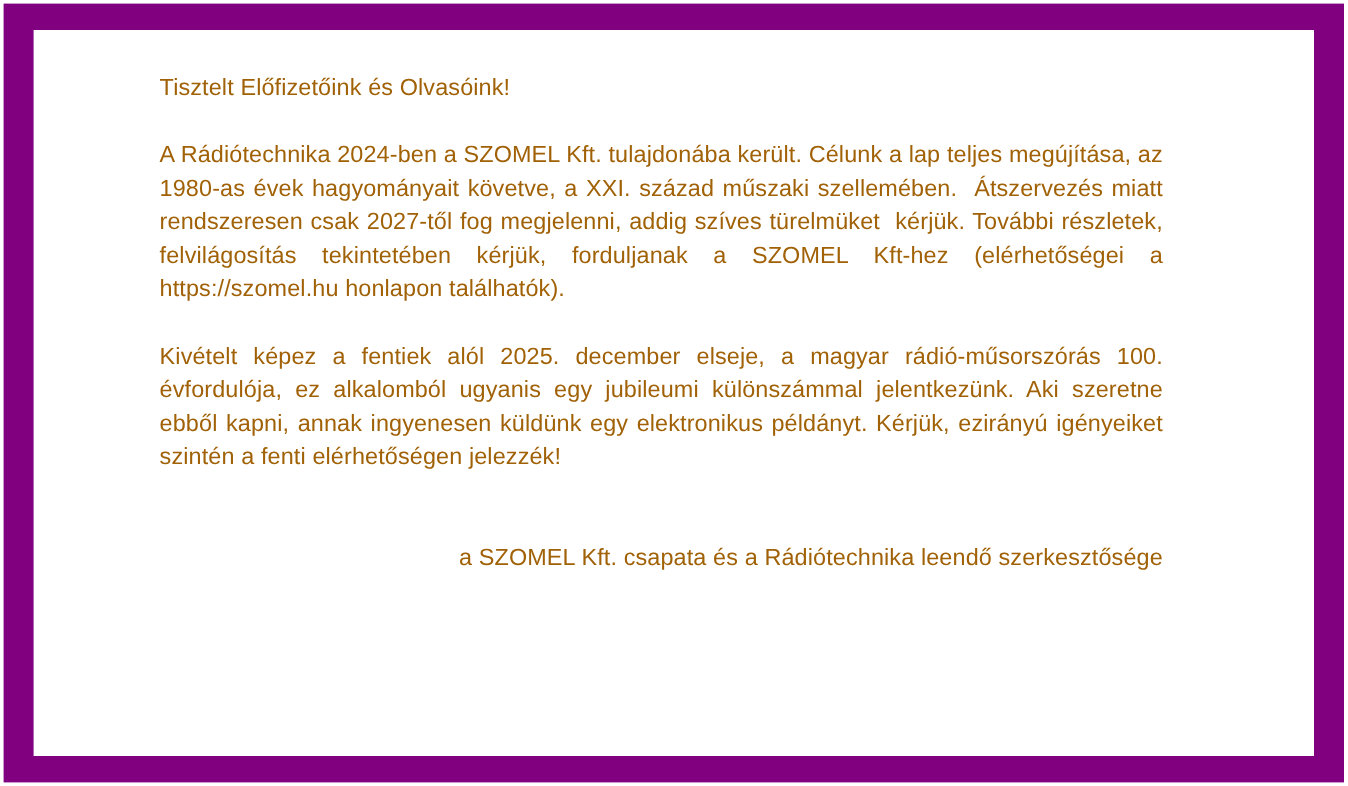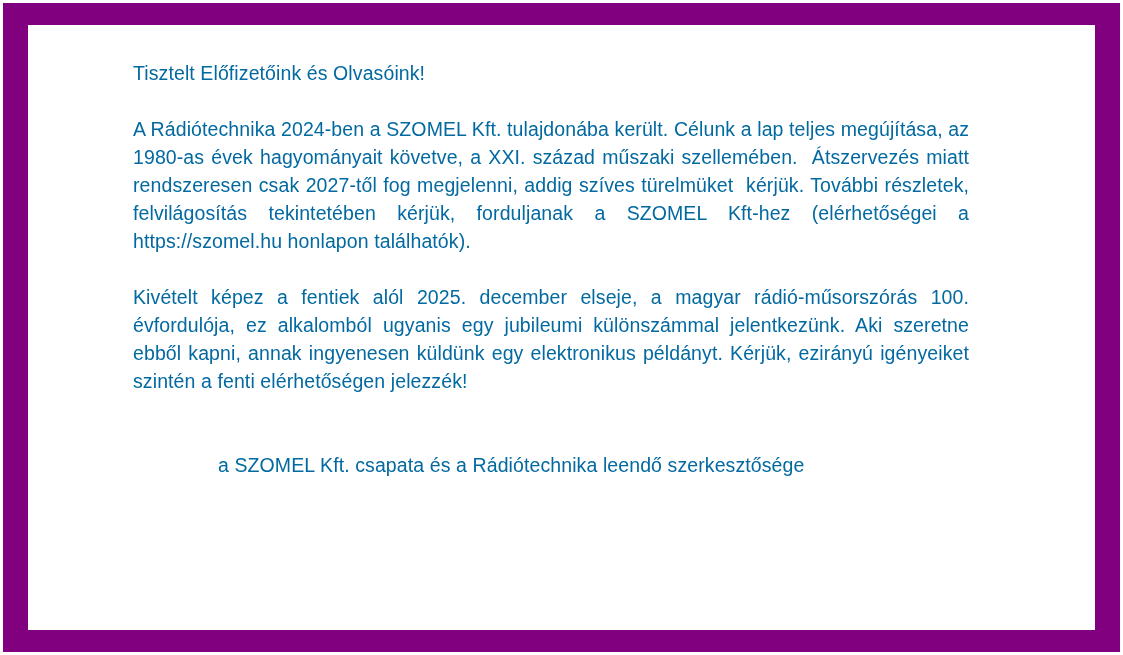--- a/index.html
+++ b/index.html
@@ -33,21 +33,21 @@
     background: #ffffff;
     box-sizing: border-box;
     overflow: hidden;
   }
 
   .notice-body {
     position: absolute;
     left: 105px;
     top: 34px;
     width: 836px;
-    color: #0369a1;
+    color: #a16207;
     font-size: 19.5px;
     line-height: 28px;
     letter-spacing: 0.1px;
   }
 
   .para {
     margin: 0;
     text-align: justify;
     text-justify: inter-word;
     white-space: pre-wrap;
@@ -56,21 +56,21 @@
   .para.plain {
     text-align: left;
   }
 
   .spacer {
     height: 28px;
   }
 
   .signature {
     margin: 0;
-    text-align: left;
+    text-align: right;
     padding-left: 85px;
     white-space: pre-wrap;
   }
 </style>
 </head>
 <body>
 
 <div class="notice-frame">
   <div class="notice-sheet">
     <div class="notice-body">

